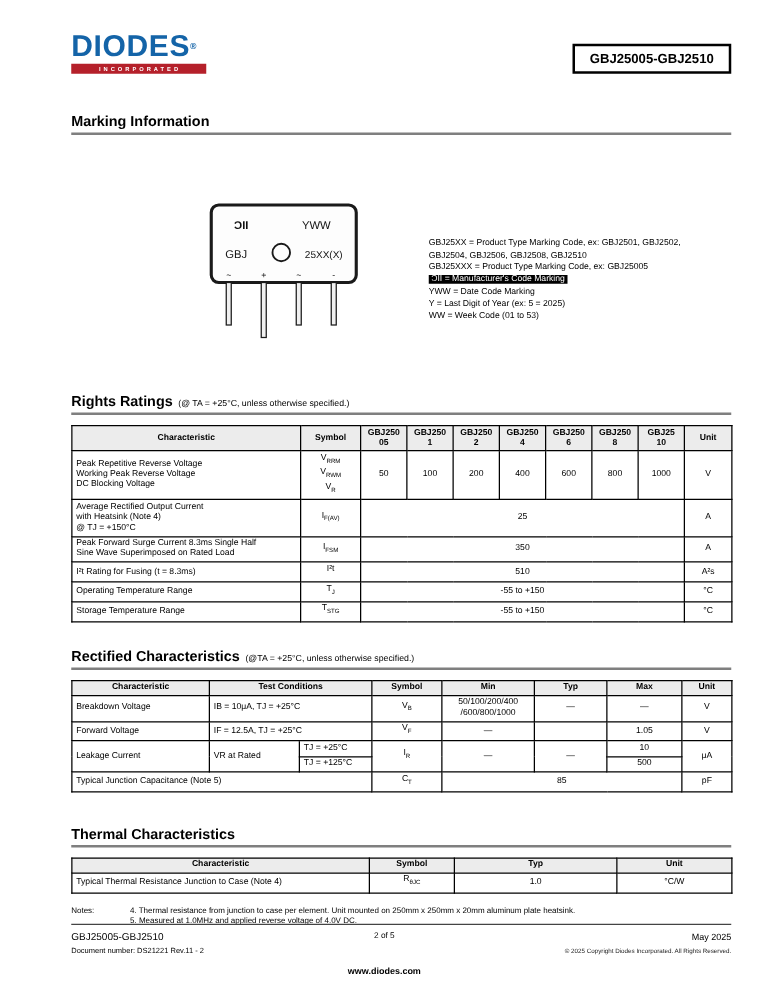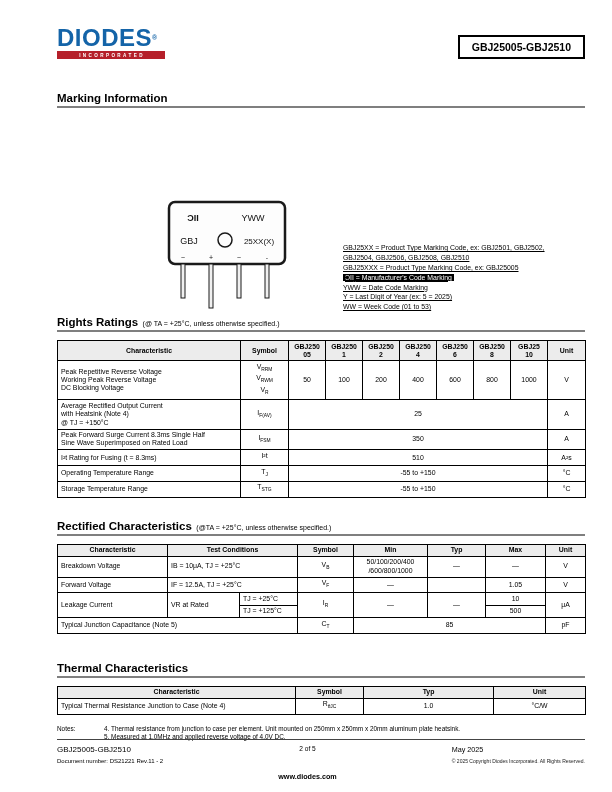--- a/index.html
+++ b/index.html
@@ -15,21 +15,21 @@
 
   
   .sec-head { border-bottom:2.5px solid #7f7f7f; padding-bottom:0; }
   .sec-title { font-weight:bold; font-size:11.5px; }
   .sec-sub { font-size:7px; }
   .mt14 { margin-top:14px; }
   .mt18 { margin-top:18px; }
   .mt44 { margin-top:24px; }
 
   
-  .marking-body { display:flex; align-items:flex-end; margin:14px 0 0 102px; height:190px;text-decoration:underline; }
+  .marking-body { display:flex; align-items:center; margin:14px 0 0 102px; height:190px; }
   .legend { margin-left:46px; margin-top:14px; font-size:6.9px; line-height:9.8px; }
   .hl { background:#000; color:#fff; padding:0 2px; }
   .hl span { color:#fff; }
   svg text { font-family:"Liberation Sans", sans-serif; fill:#111; }
 
   
   .tbl { border-collapse:collapse; width:528px; margin-top:8px; table-layout:fixed; }
   .tbl th, .tbl td { border:1px solid #000; font-size:6.9px; padding:1.5px 3px; vertical-align:middle; }
   .tbl th { background:#ececec; font-weight:bold; text-align:center; line-height:8px; }
   .tbl td { line-height:8.4px; }
@@ -40,21 +40,21 @@
   
   .notes { display:flex; margin-top:10px; font-size:6.4px; line-height:8.8px; }
   .notes-label { width:47px; flex:none; }
 
   
   .footer { position:absolute; left:57px; right:27px; bottom:11px; border-top:1px solid #444; padding-top:5px; display:flex; justify-content:space-between; align-items:flex-start; }
   .f-part { font-size:8px; }
   .f-doc { font-size:6px; margin-top:4px; }
   .f-page { font-size:6.6px; text-align:center; }
   .f-site { font-size:7.2px; font-weight:bold; text-align:center; margin-top:20px; color:#000; text-decoration:none; display:block; }
-  .f-right { }
+  .f-right { text-align:right; }
   .f-date { font-size:7.2px; }
   .f-copy { font-size:5px; margin-top:4px; color:#222; }
 </style>
 </head>
 <body>
 
 <div class="page">
 
   <div class="hdr">
     <div>

